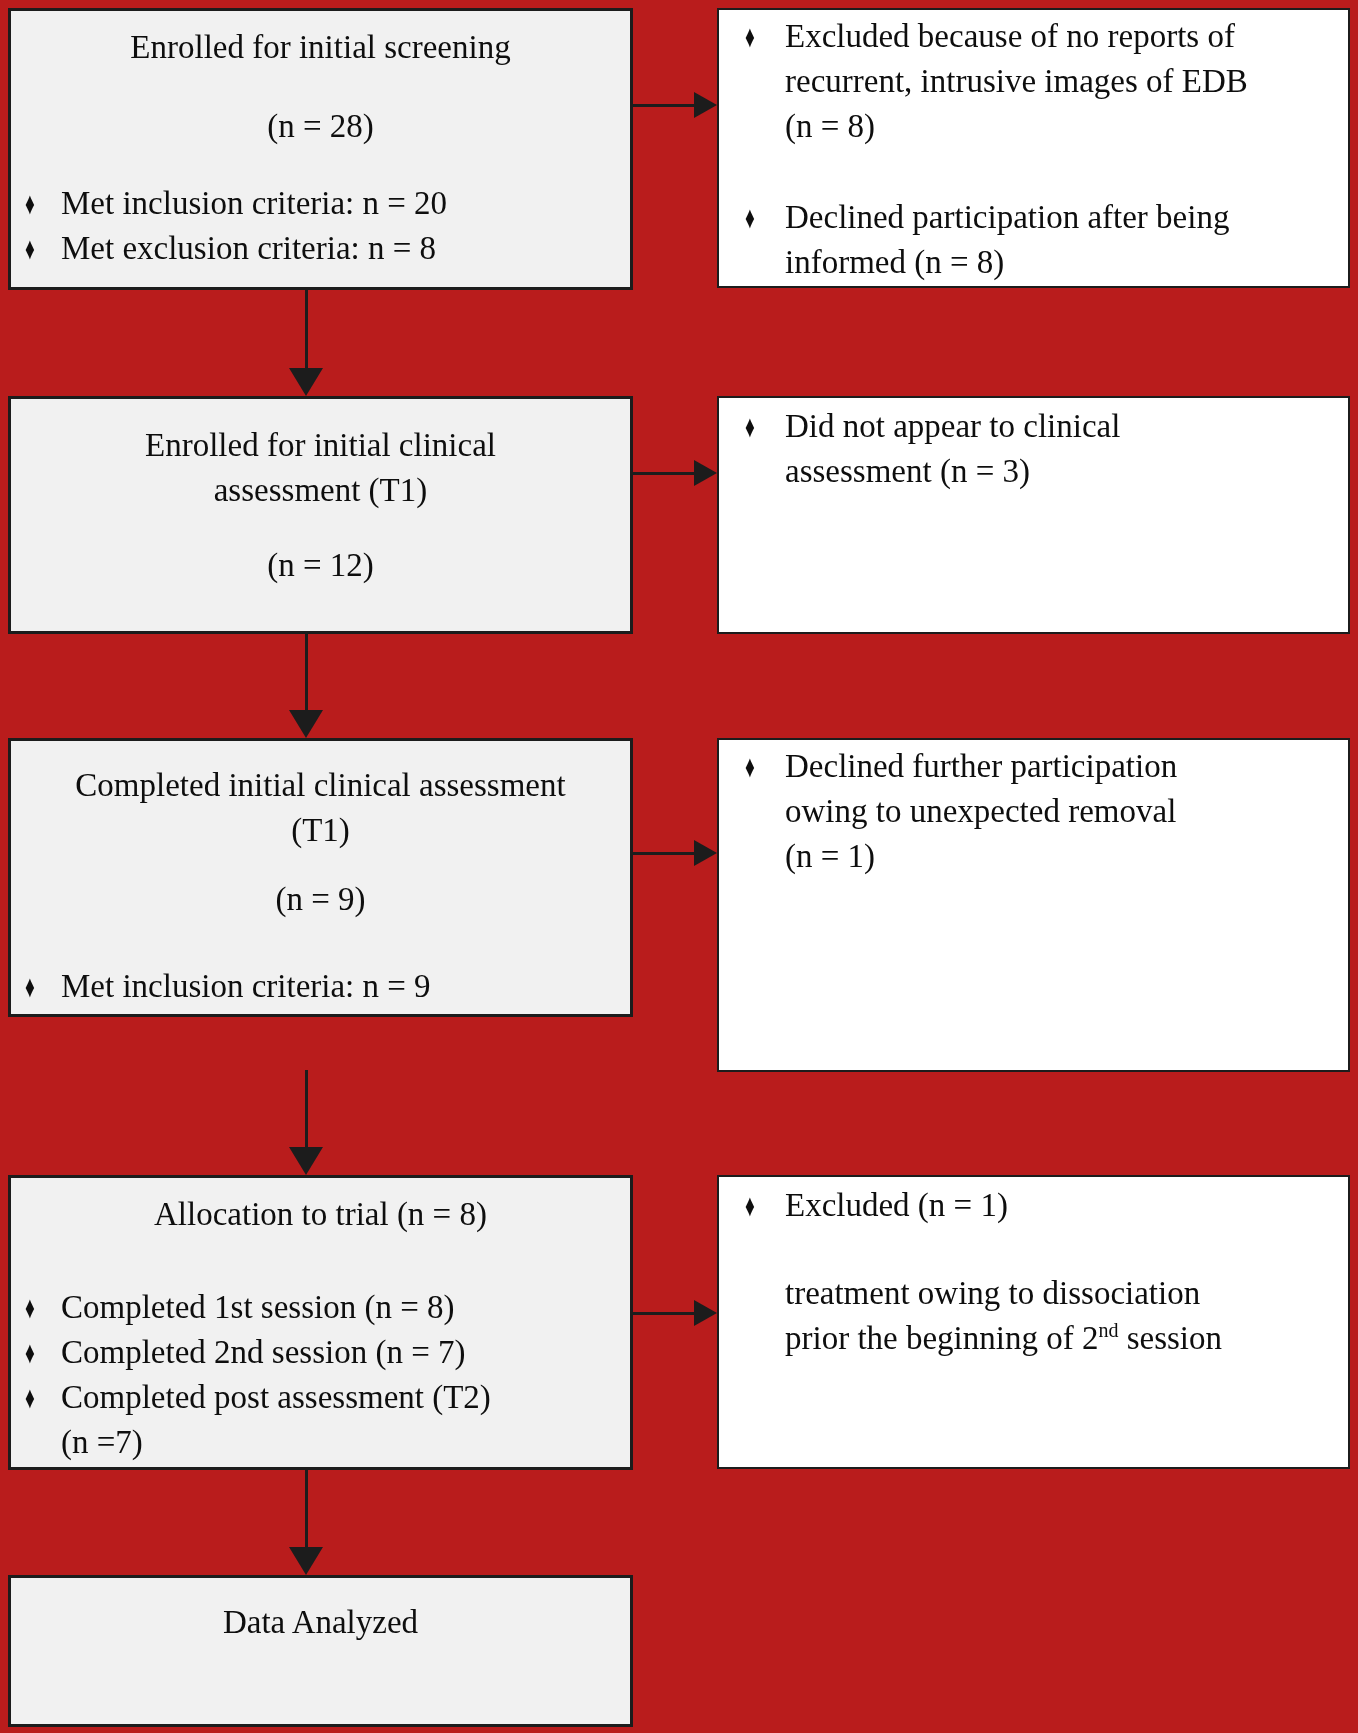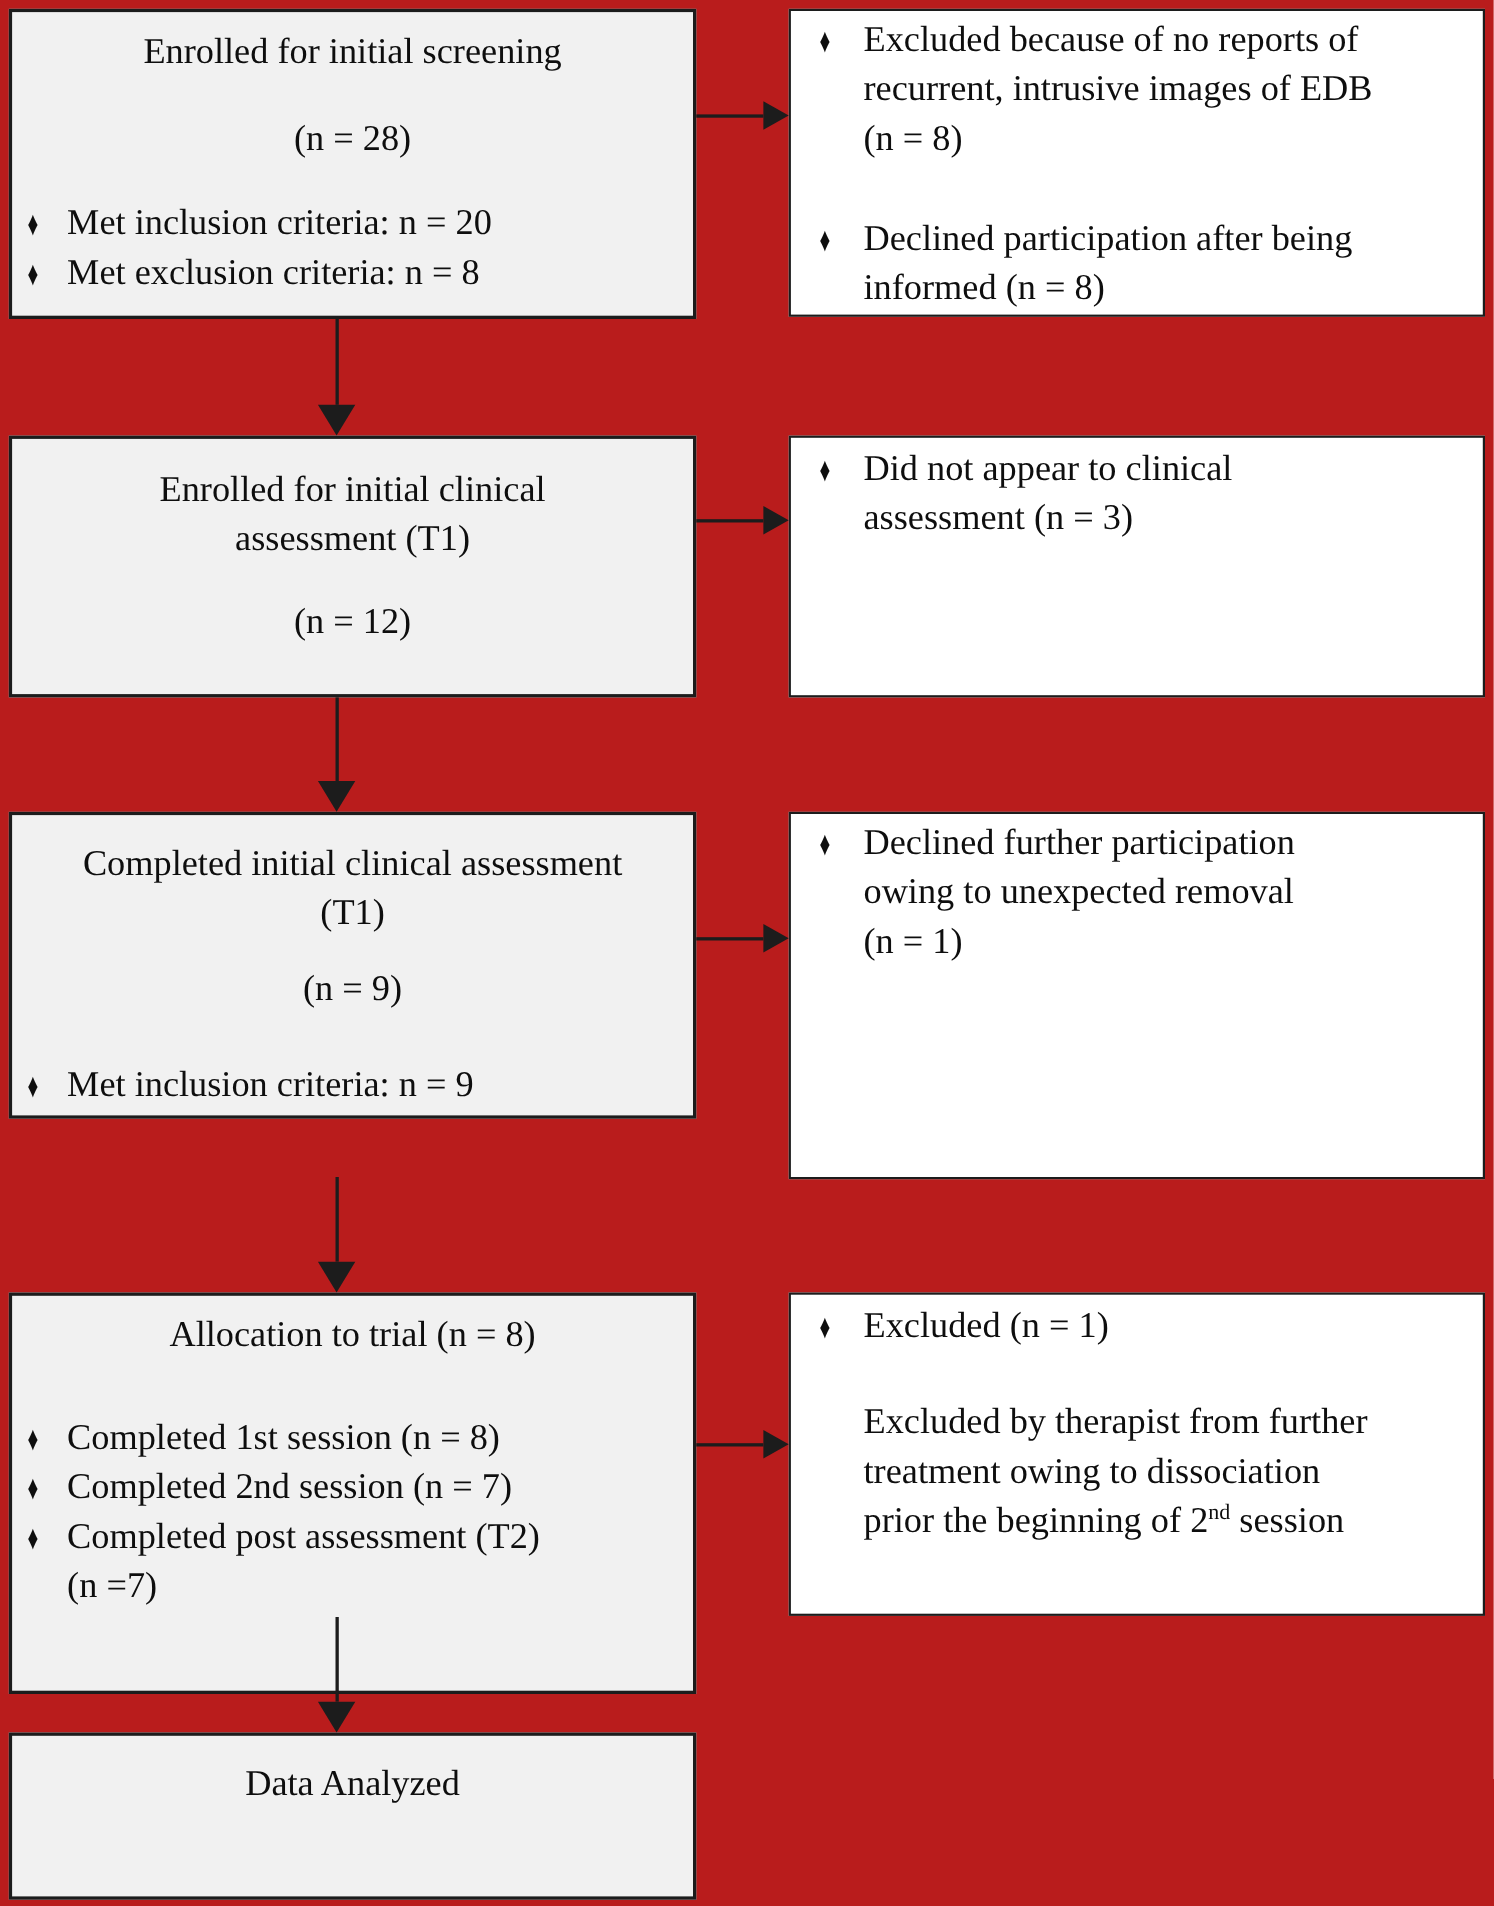--- a/index.html
+++ b/index.html
@@ -106,21 +106,21 @@
     <div class="brow">
       <span class="bullet">♦</span>
       <span class="btext">
         <div class="line">Declined further participation</div>
         <div class="line">owing to unexpected removal</div>
         <div class="line">(n = 1)</div>
       </span>
     </div>
   </div>
 
-  <div class="box lbox" style="top:1175px;height:365px;">
+  <div class="box lbox" style="top:1175px;height:295px;">
     <div class="ctr">Allocation to trial (n = 8)</div>
     <div style="margin-top:48px;">
       <div class="brow">
         <span class="bullet">♦</span>
         <span class="btext line">Completed 1st session (n = 8)</span>
       </div>
       <div class="brow">
         <span class="bullet">♦</span>
         <span class="btext line">Completed 2nd session (n = 7)</span>
       </div>
@@ -133,21 +133,20 @@
       </div>
     </div>
   </div>
 
   <div class="box rbox" style="top:1175px;height:294px;padding-top:6px;">
     <div class="brow">
       <span class="bullet">♦</span>
       <span class="btext line">Excluded (n = 1)</span>
     </div>
     <div style="margin-top:43px;margin-left:40px;">
-      <div class="line">Excluded by therapist from further</div>
       <div class="line">treatment owing to dissociation</div>
       <div class="line"><span>prior the beginning of 2</span><sup class="ord">nd</sup><span> session</span></div>
     </div>
   </div>
 
   <div class="box lbox" style="top:1575px;height:152px;padding-top:22px;">
     <div class="ctr">Data Analyzed</div>
   </div>
 
   <div class="varrow" style="left:289px;top:290px;height:106px;">

